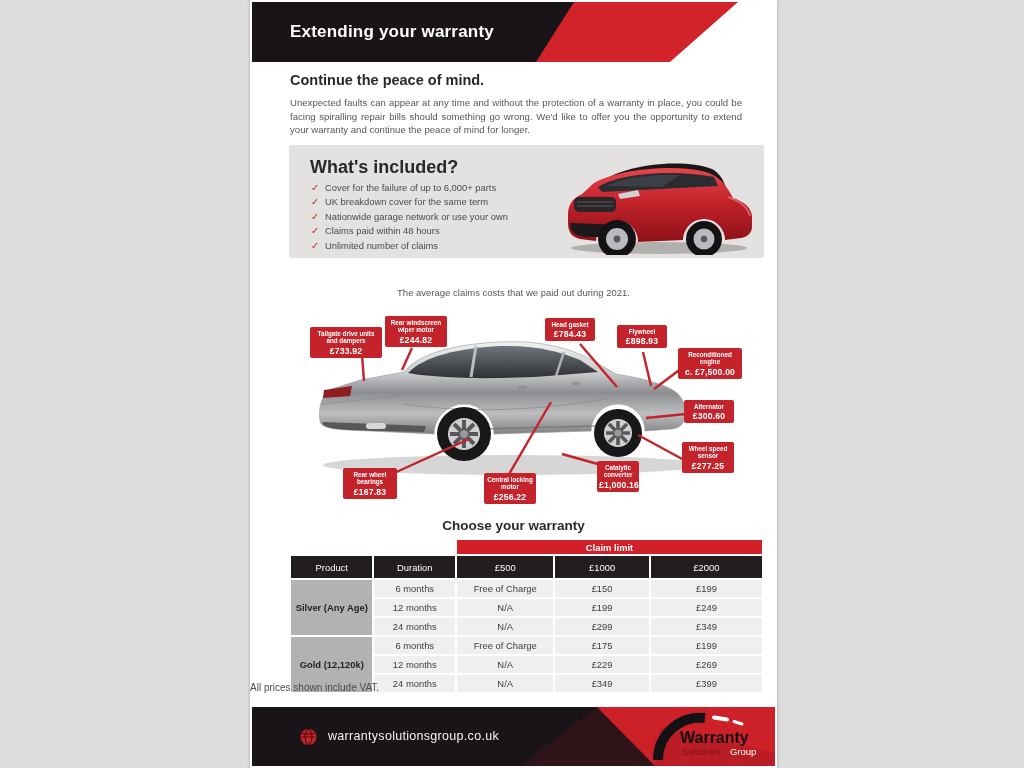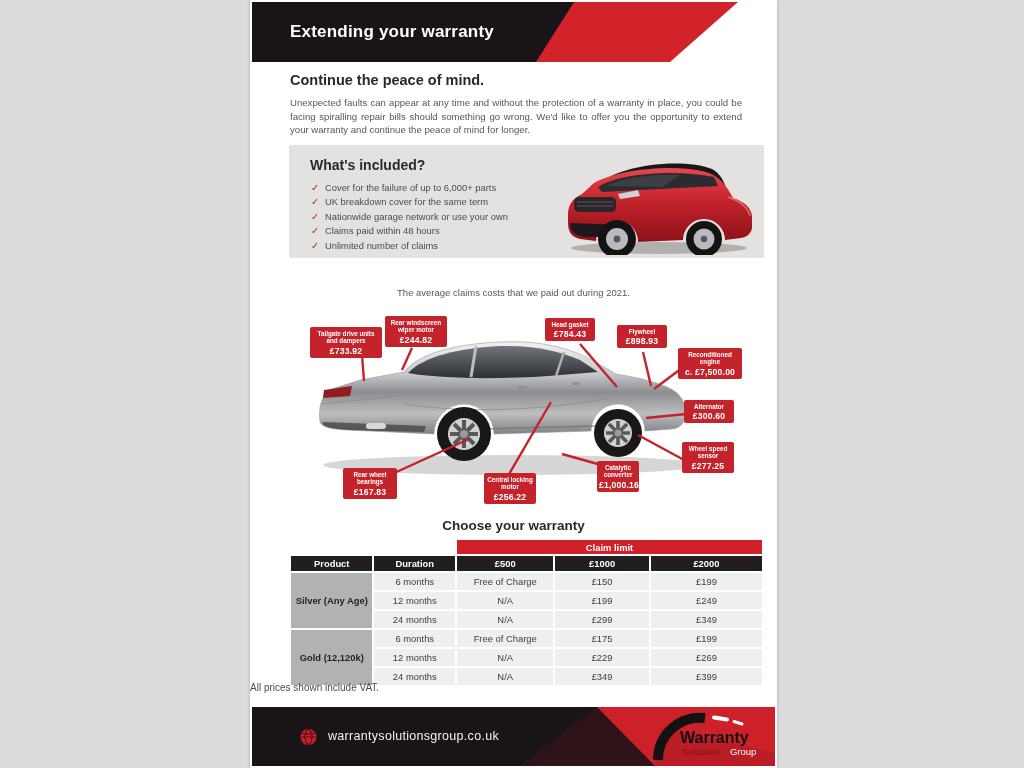--- a/index.html
+++ b/index.html
@@ -18,41 +18,41 @@
   .hdr-red{position:absolute;left:0;top:0;width:490px;height:60px;background:#d2232b;
     clip-path:polygon(320px 0,486px 0,418px 100%,282px 100%);z-index:0;}
   .hdr-title{position:absolute;left:38px;top:50%;transform:translateY(-50%);
     color:#fff;font-size:17px;font-weight:bold;letter-spacing:.2px;z-index:2;}
   
   .intro-h{position:absolute;left:40px;top:72px;font-size:14.5px;font-weight:bold;color:#29292b;}
   .intro-p{position:absolute;left:40px;top:96px;width:452px;font-size:9.6px;line-height:1.42;
     color:#57575a;text-align:justify;}
   
   .panel{position:absolute;left:39px;top:145px;width:475px;height:113px;background:#e3e2e0;border-radius:2px;}
-  .panel-h{position:absolute;left:21px;top:12px;font-size:14px;font-weight:bold;color:#29292b;}
+  .panel-h{position:absolute;left:21px;top:12px;font-size:18px;font-weight:bold;color:#29292b;}
   .panel-list{position:absolute;left:22px;top:36px;margin:0;padding:0;list-style:none;}
   .panel-list li{font-size:9.4px;color:#4b4b4e;line-height:14.4px;display:flex;gap:6px;}
   .chk{color:#c4232b;font-weight:bold;font-size:9.5px;}
   .suv{position:absolute;right:6px;top:8px;}
   
   .rep-h{position:absolute;left:0;top:267px;width:100%;text-align:center;font-size:13.5px;font-weight:bold;color:#29292b;}
   .rep-s{position:absolute;left:0;top:287px;width:100%;text-align:center;font-size:9.5px;color:#57575a;}
   .diagram{position:absolute;left:0;top:308px;width:527px;height:212px;}
   .sedan{position:absolute;left:58px;top:18px;}
   .leaders{position:absolute;left:0;top:0;width:527px;height:212px;}
   .callout{position:absolute;background:#c4232b;color:#fff;border-radius:2px;
     padding:3px 2px 2px;text-align:center;z-index:3;box-sizing:border-box;}
   .co-name{font-size:6.3px;line-height:1.18;font-weight:600;}
   .co-price{font-size:8.6px;font-weight:bold;margin-top:1px;letter-spacing:.2px;}
   
   .tbl-h{position:absolute;left:0;top:518px;width:100%;text-align:center;font-size:13.5px;font-weight:bold;color:#29292b;}
   .tblwrap{position:absolute;left:39px;top:538px;width:475px;}
   table{border-collapse:separate;border-spacing:2px;width:100%;table-layout:fixed;}
   td,th{padding:0 2px;font-size:9.4px;text-align:center;vertical-align:middle;}
-  th{background:#221e1f;color:#fff;font-weight:bold;height:15px;}
+  th{background:#221e1f;color:#fff;font-weight:normal;height:22px;}
   td.claim{background:#d2202a;color:#fff;font-weight:bold;height:14px;}
   td.ghost{background:transparent;}
   td.cell{background:#efefef;color:#3c3c3e;height:17px;}
   td.prod{background:#b2b2b2;color:#232325;font-weight:bold;}
   .vat{position:absolute;left:0;top:682px;width:100%;text-align:left;font-size:10px;color:#4b4b4e;}
   
   .ftr{position:absolute;left:2px;top:707px;width:523px;height:59px;}
   .ftr svg.fbg{position:absolute;left:0;top:0;}
   .site{position:absolute;left:48px;top:50%;transform:translateY(-50%);display:flex;align-items:flex-start;gap:11px;z-index:2;}
   .site-url{color:#f4f4f4;font-size:12.5px;letter-spacing:.3px;text-decoration:none;}

